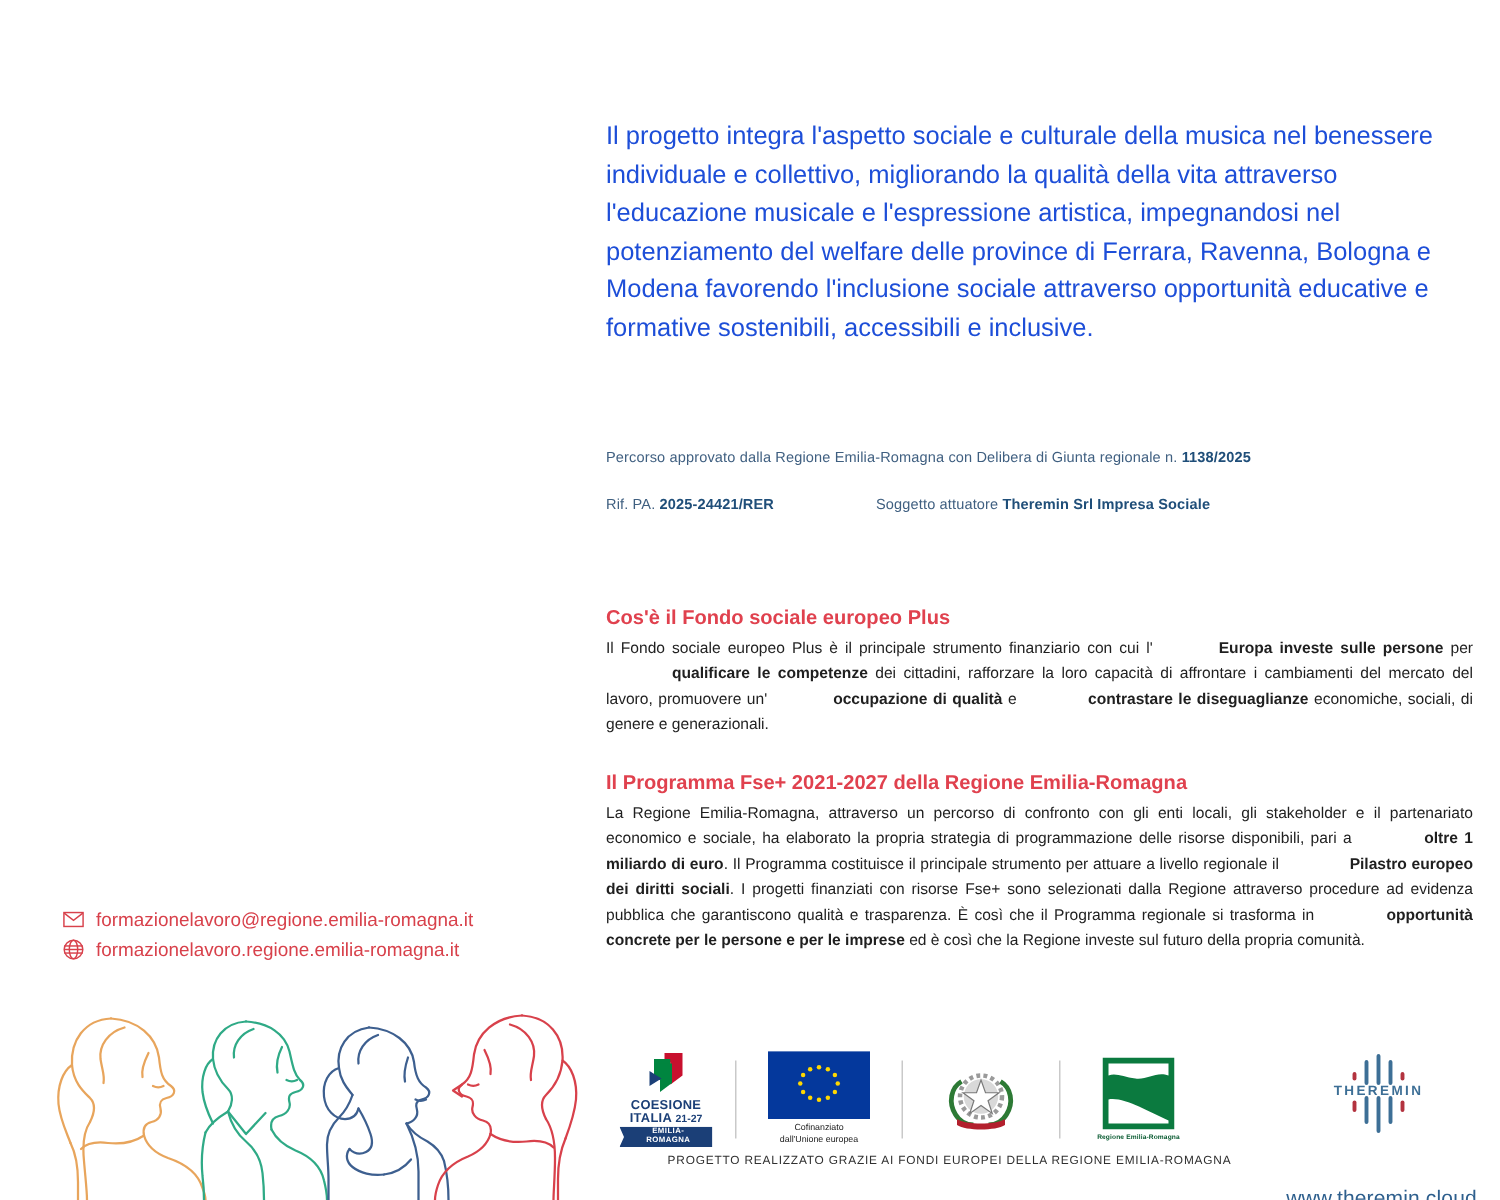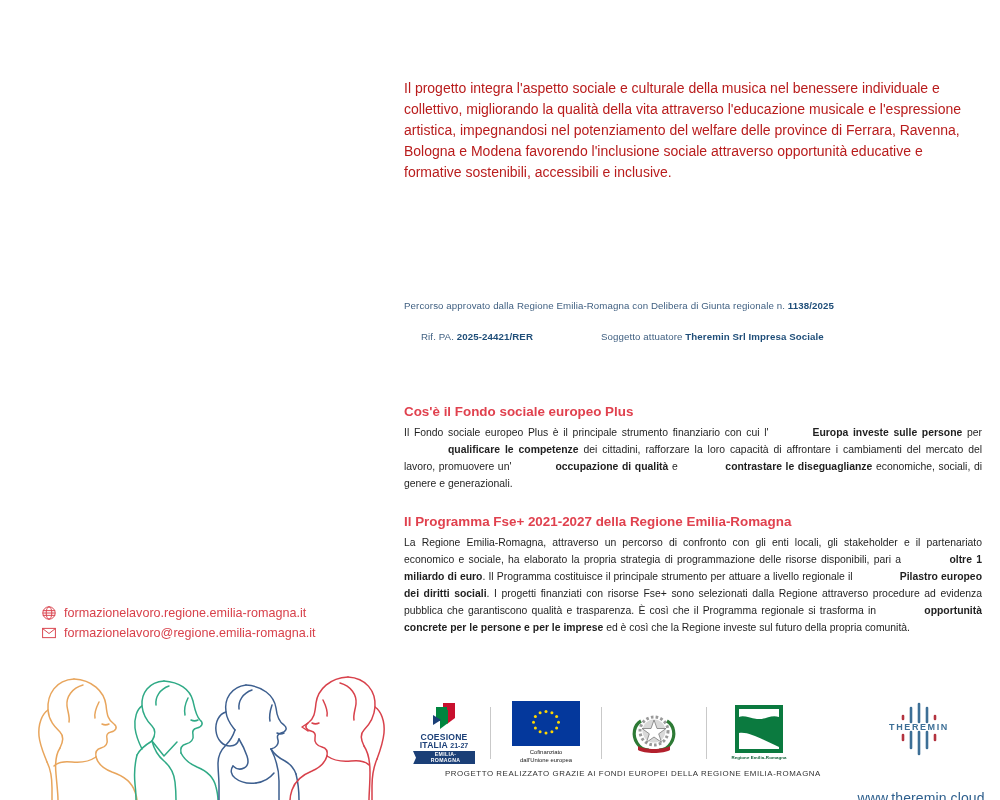--- a/index.html
+++ b/index.html
@@ -42,29 +42,29 @@
 
   
   .eyebrow{
     position:absolute;left:404px;top:42px;width:576px;
     font-size:11.6px;letter-spacing:0.35px;color:#d8414b;line-height:1.3;
   }
   .eyebrow .b{font-weight:bold;}
 
   .intro{
     position:absolute;left:404px;top:78px;width:578px;
-    font-size:14px;line-height:1.50;color:#b91c1c;
+    font-size:17px;line-height:1.50;color:#1d4ed8;
   }
 
   .meta-1{
     position:absolute;left:404px;top:300px;width:578px;
     font-size:9.7px;color:#3f5f80;letter-spacing:.1px;
   }
   .meta-2{
-    position:absolute;left:421px;top:331px;width:578px;
+    position:absolute;left:404px;top:331px;width:578px;
     font-size:9.7px;color:#3f5f80;letter-spacing:.1px;
     display:flex;
   }
   .meta-2 .col-a{width:180px;}
   .meta-1 b,.meta-2 b{color:#1f4e79;font-weight:bold;}
 
   .sec{position:absolute;left:404px;width:578px;}
   .sec-1{top:403px;}
   .sec-2{top:513px;}
   .sec-h{
@@ -149,35 +149,35 @@
     <p class="sec-p">Il Fondo sociale europeo Plus è il principale strumento finanziario con cui l'<b>Europa investe sulle persone</b> per <b>qualificare le competenze</b> dei cittadini, rafforzare la loro capacità di affrontare i cambiamenti del mercato del lavoro, promuovere un'<b>occupazione di qualità</b> e <b>contrastare le diseguaglianze</b> economiche, sociali, di genere e generazionali.</p>
   </div>
 
   <div class="sec sec-2">
     <h2 class="sec-h">Il Programma Fse+ 2021-2027 della Regione Emilia-Romagna</h2>
     <p class="sec-p">La Regione Emilia-Romagna, attraverso un percorso di confronto con gli enti locali, gli stakeholder e il partenariato economico e sociale, ha elaborato la propria strategia di programmazione delle risorse disponibili, pari a <b>oltre 1 miliardo di euro</b>. Il Programma costituisce il principale strumento per attuare a livello regionale il <b>Pilastro europeo dei diritti sociali</b>. I progetti finanziati con risorse Fse+ sono selezionati dalla Regione attraverso procedure ad evidenza pubblica che garantiscono qualità e trasparenza. È così che il Programma regionale si trasforma in <b>opportunità concrete per le persone e per le imprese</b> ed è così che la Regione investe sul futuro della propria comunità.</p>
   </div>
 
   <div class="contact-block">
     <div class="contact-row">
+      <svg class="contact-icon" viewBox="0 0 16 12">
+        <rect x="0.7" y="0.7" width="14.6" height="10.6" fill="none" stroke="#d8414b" stroke-width="1.1"></rect>
+        <path d="M0.9 1.1 L8 6.6 L15.1 1.1" fill="none" stroke="#d8414b" stroke-width="1.1"></path>
+      </svg>
+      <span class="contact-text">formazionelavoro@regione.emilia-romagna.it</span>
+    </div>
+    <div class="contact-row">
       <svg class="contact-icon" viewBox="0 0 16 16">
         <circle cx="8" cy="8" r="7.1" fill="none" stroke="#d8414b" stroke-width="1.1"></circle>
         <ellipse cx="8" cy="8" rx="3.2" ry="7.1" fill="none" stroke="#d8414b" stroke-width="1.1"></ellipse>
         <line x1="1" y1="5.3" x2="15" y2="5.3" stroke="#d8414b" stroke-width="1.1"></line>
         <line x1="1" y1="10.7" x2="15" y2="10.7" stroke="#d8414b" stroke-width="1.1"></line>
         <line x1="0.9" y1="8" x2="15.1" y2="8" stroke="#d8414b" stroke-width="1.1"></line>
       </svg>
       <span class="contact-text">formazionelavoro.regione.emilia-romagna.it</span>
-    </div>
-    <div class="contact-row">
-      <svg class="contact-icon" viewBox="0 0 16 12">
-        <rect x="0.7" y="0.7" width="14.6" height="10.6" fill="none" stroke="#d8414b" stroke-width="1.1"></rect>
-        <path d="M0.9 1.1 L8 6.6 L15.1 1.1" fill="none" stroke="#d8414b" stroke-width="1.1"></path>
-      </svg>
-      <span class="contact-text">formazionelavoro@regione.emilia-romagna.it</span>
     </div>
   </div>
 
   <svg class="illustration" viewBox="0 0 352 142">
     <g fill="none" stroke-width="1.5" stroke-linecap="round" stroke-linejoin="round">
 
       <g stroke="#e8a55c">
         <path d="M38 21 C20 22 11 36 12 52 C13 64 20 70 24 74 C28 78 27 84 24 90"></path>
         <path d="M38 21 C56 22 68 33 70 47 C71 57 72 62 78 66 C82 69 80 73 75 74 C71 75 70 77 71 81 C72 85 70 89 65 90 C61 91 59 94 60 99"></path>
         <path d="M12 52 C6 56 2 66 3 78 C4 88 8 96 11 104"></path>

